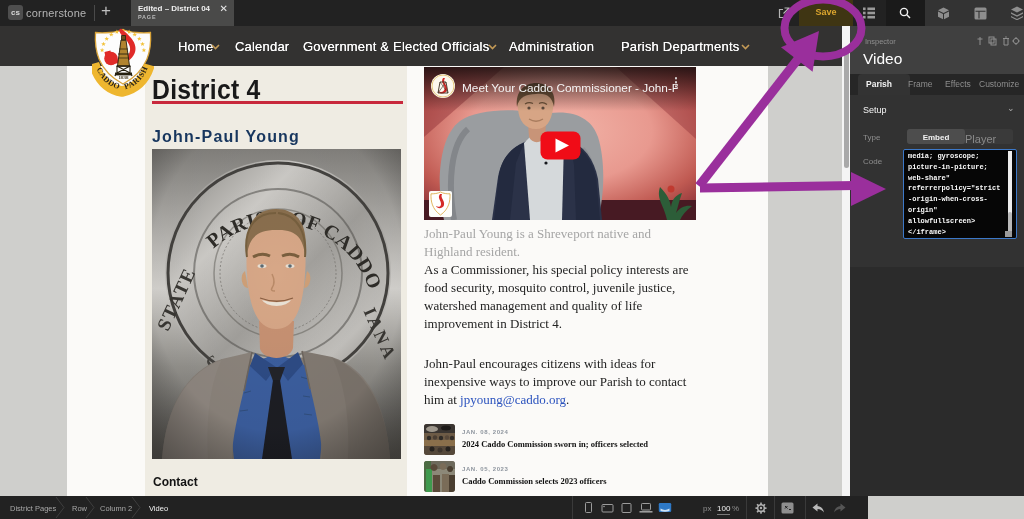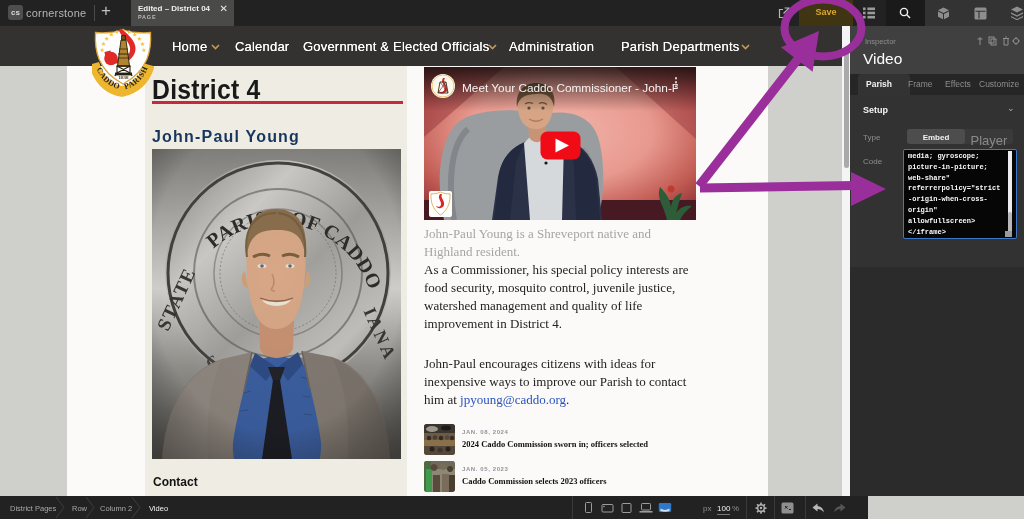--- a/index.html
+++ b/index.html
@@ -55,21 +55,21 @@
 .bbsep { position:absolute; top:0; width:1px; height:23px; background:#3a3a3a; }
 .bbtext { position:absolute; top:8px; color:#a8a8a8; font-size:7.5px; }
 </style>
 </head>
 <body>
 <div id="stage">
   <div id="canvas">
     <div id="page"></div>
     <div id="creampanel"></div>
     <div id="sitenav">
-      <span class="navitem" style="left:172px;">Home</span>
+      <span class="navitem" style="left:178px;">Home</span>
         <svg class="navchev" style="left:211px;" width="9" height="6">
           <path d="M1 1 L4.5 4.5 L8 1" stroke="#c49a56" stroke-width="1.6" fill="none"></path>
         </svg>
       <span class="navitem" style="left:235px;">Calendar</span>
       <span class="navitem" style="left:303px;">Government &amp; Elected Officials</span>
         <svg class="navchev" style="left:488px;" width="9" height="6">
           <path d="M1 1 L4.5 4.5 L8 1" stroke="#c49a56" stroke-width="1.6" fill="none"></path>
         </svg>
       <span class="navitem" style="left:509px;">Administration</span>
       <span class="navitem" style="left:621px;">Parish Departments</span>
@@ -328,27 +328,27 @@
         <path d="M40 1 v1 M40 8 v1 M36.2 5 h1 M42.8 5 h1"></path>
     </svg>
     <div style="position:absolute;left:13px;top:24px;color:#fdfdfd;font-size:15.5px;">Video</div>
     <div style="position:absolute;left:0px;top:48px;width:174px;height:21px;background:#262626;"></div>
     <div style="position:absolute;left:8px;top:48px;width:52px;height:21px;background:#333333;border-radius:4px 4px 0 0;"></div>
     <div style="position:absolute;left:16px;top:53px;color:#f2f2f2;font-size:8.5px;font-weight:bold;">Parish</div>
     <div style="position:absolute;left:58px;top:53px;color:#8e8e8e;font-size:8.5px;">Frame</div>
     <div style="position:absolute;left:95px;top:53px;color:#8e8e8e;font-size:8.5px;">Effects</div>
     <div style="position:absolute;left:129px;top:53px;color:#8e8e8e;font-size:8.5px;">Customize</div>
     <div style="position:absolute;left:0px;top:69px;width:174px;height:401px;background:#323232;"></div>
-    <div style="position:absolute;left:13px;top:79px;color:#f5f5f5;font-size:9px;font-weight:bold;">Setup</div>
+    <div style="position:absolute;left:13px;top:79px;color:#f5f5f5;font-size:9px;font-weight:normal;">Setup</div>
     <div style="position:absolute;left:157px;top:77px;color:#aaa;font-size:9px;">⌄</div>
     <div style="position:absolute;left:13px;top:107px;color:#8e8e8e;font-size:8px;">Type</div>
     <div style="position:absolute;left:57px;top:103px;width:106px;height:15px;background:#3a3a3a;border-radius:3px;"></div>
     <div style="position:absolute;left:57px;top:103px;width:58px;height:15px;background:#4d4d4d;border-radius:3px;"></div>
     <div style="position:absolute;left:57px;top:106.5px;width:58px;color:#f2f2f2;font-size:8px;font-weight:bold;text-align:center;">Embed</div>
-    <div style="position:absolute;left:115px;top:106.5px;width:48px;color:#8a8a8a;font-size:13px;text-align:center;">Player</div>
+    <div style="position:absolute;left:115px;top:106.5px;width:48px;color:#8a8a8a;font-size:11px;">Player</div>
     <div style="position:absolute;left:13px;top:131px;color:#8e8e8e;font-size:8px;">Code</div>
     <div id="codebox" style="position:absolute;left:53px;top:123px;width:114px;height:90px;background:#060606;border:1px solid #3c78c8;border-radius:2px;font-family:'Liberation Mono',monospace;font-size:7px;font-weight:bold;line-height:10.8px;color:#fafafa;padding:1px 4px;white-space:pre;">media; gyroscope;
 picture-in-picture;
 web-share"
 <span class="sq">referrerpolicy</span>="strict
 <span class="sq">-origin-when-cross-</span>
 <span class="sq">origin"</span>
 <span class="sq">allowfullscreen</span>&gt;
 &lt;/<span class="sq">iframe</span>&gt;</div>
     <div style="position:absolute;left:157.5px;top:125px;width:4px;height:86px;background:#ededed;"></div>

